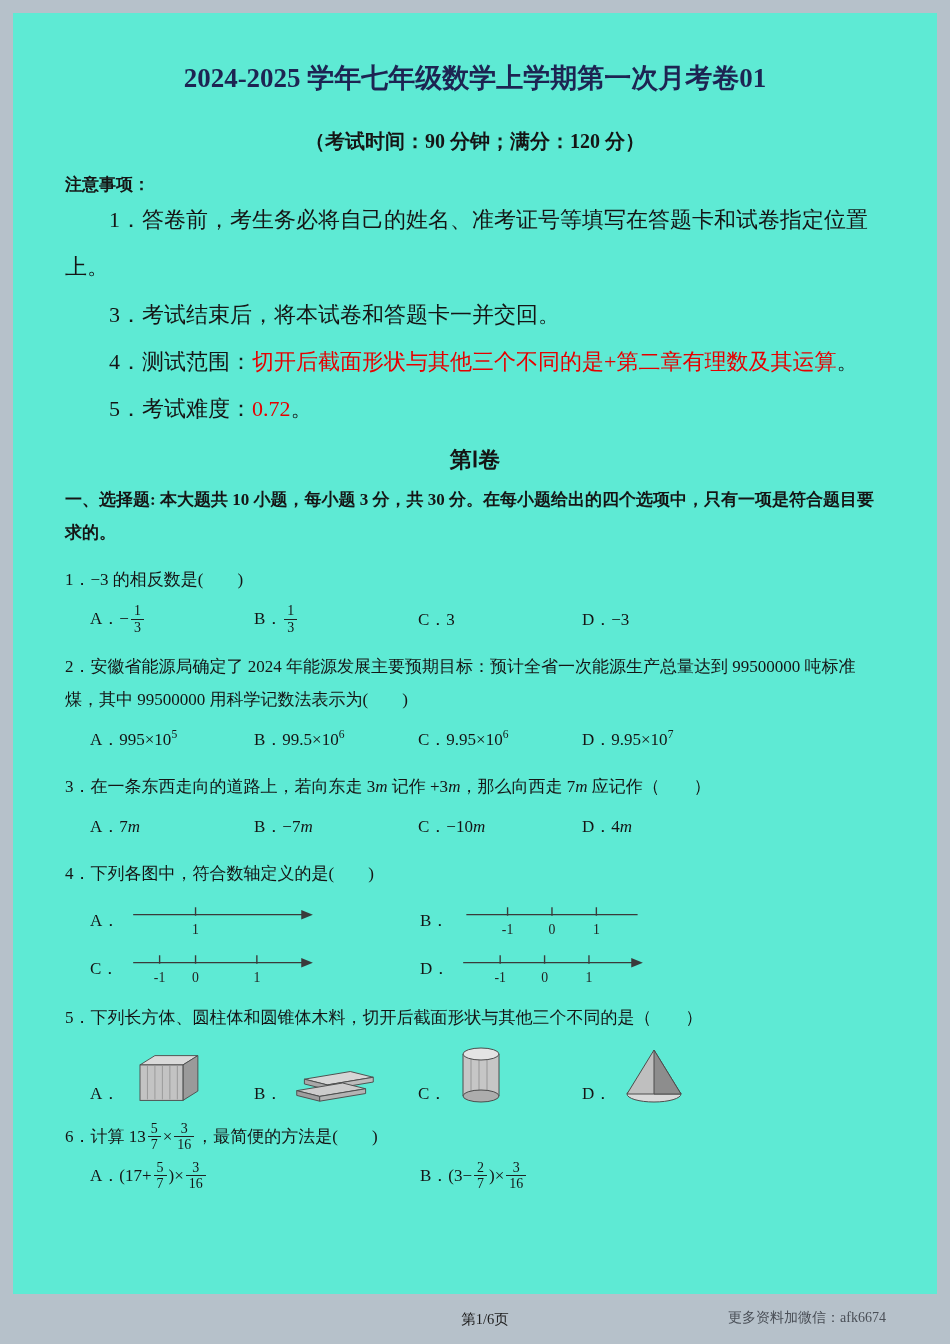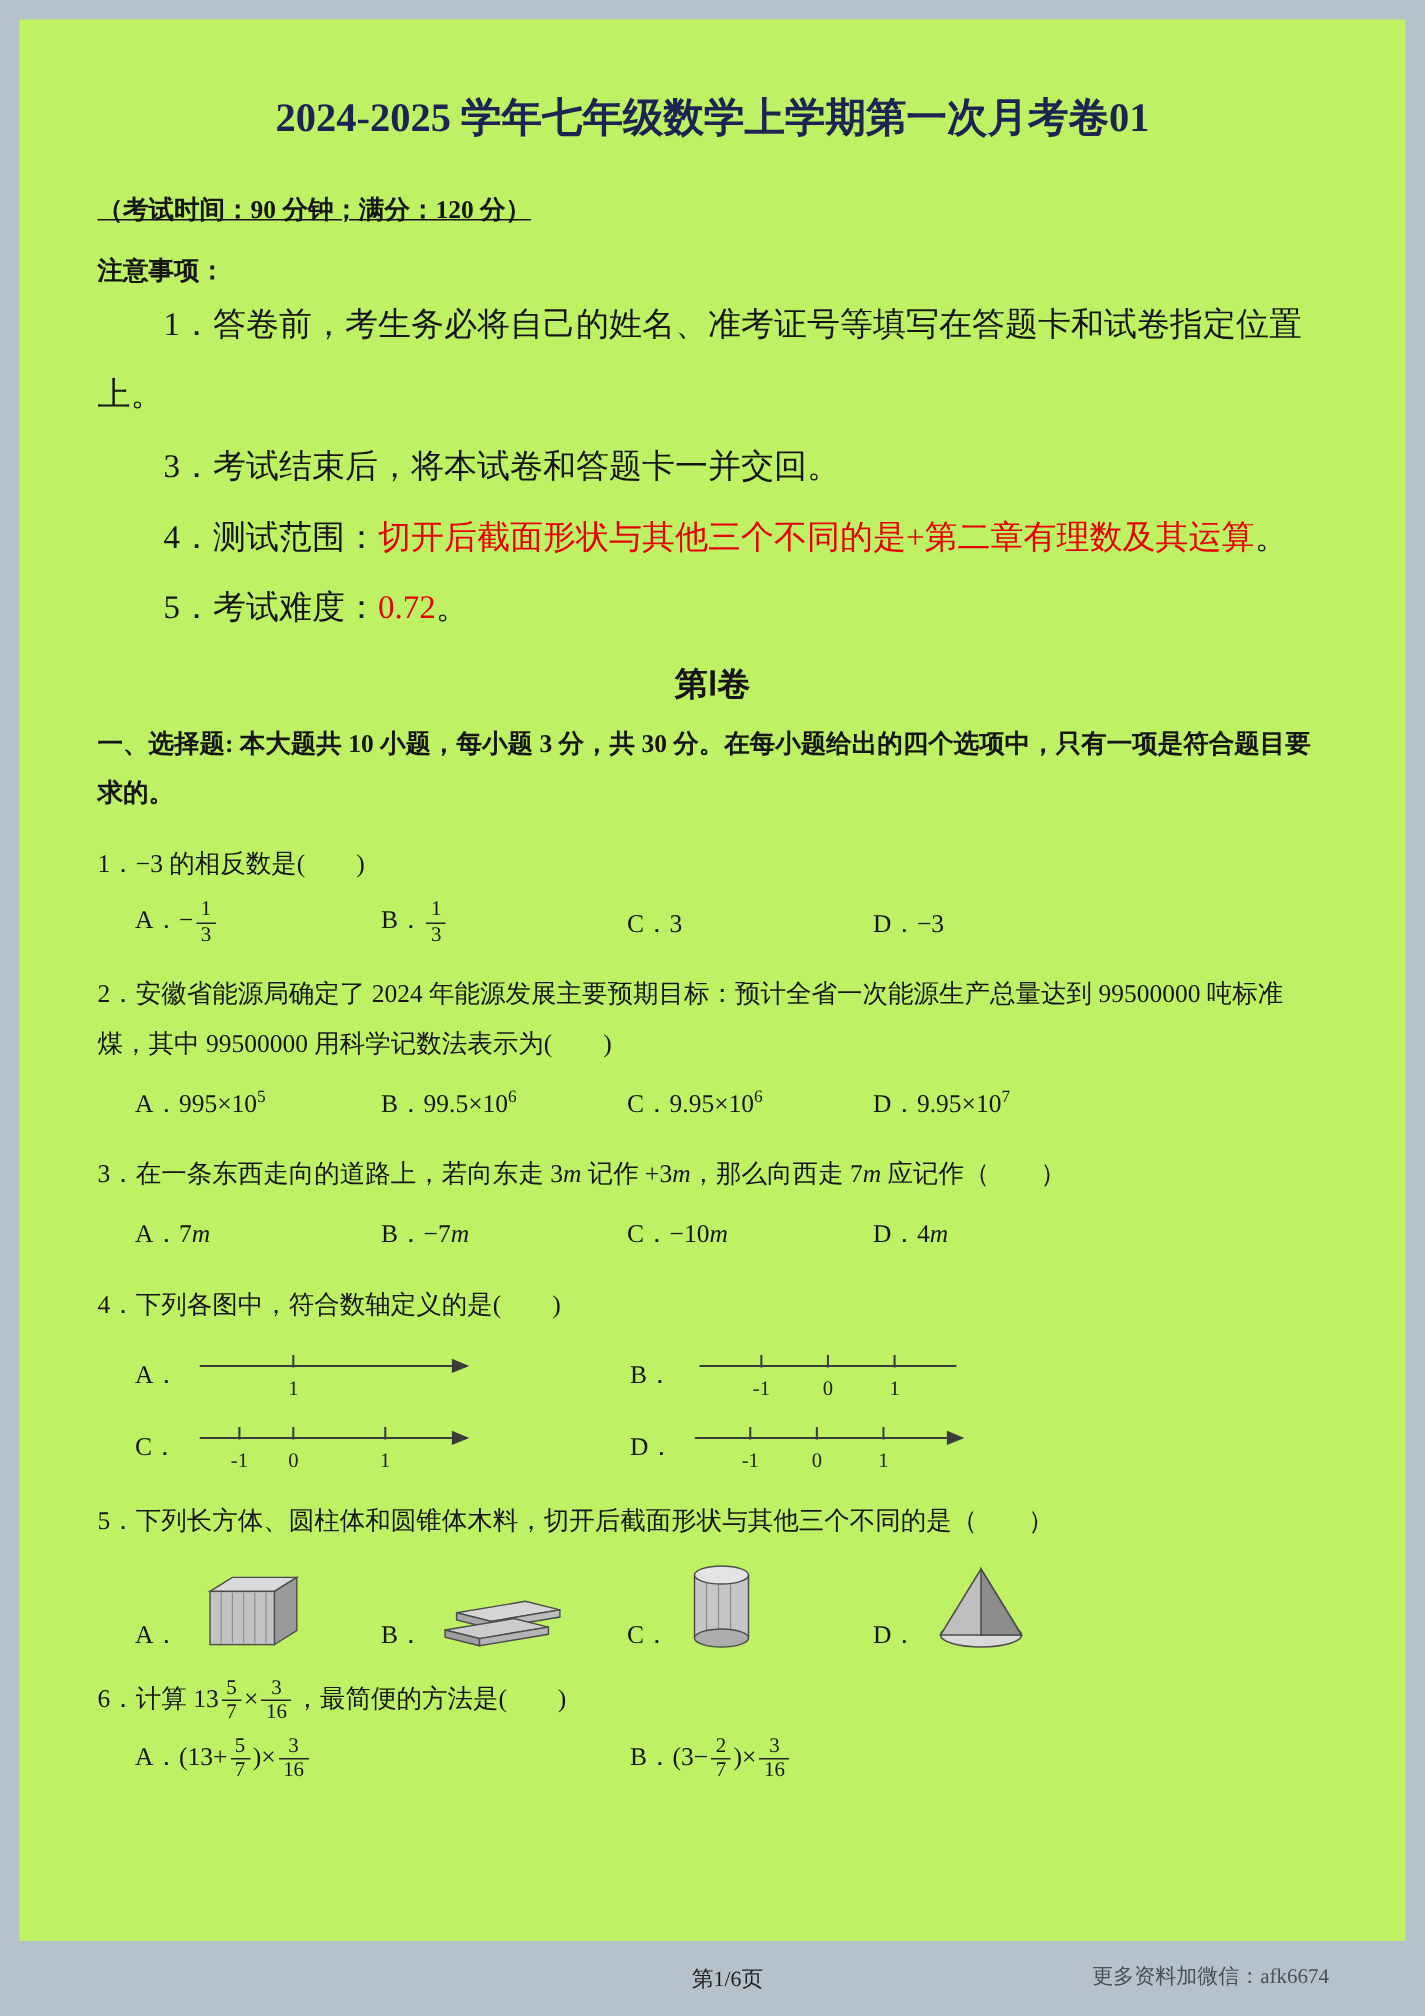--- a/index.html
+++ b/index.html
@@ -3,28 +3,28 @@
 <meta charset="utf-8">
 <style>
   html,body{margin:0;padding:0;}
   body{
     width:950px;height:1344px;position:relative;overflow:hidden;
     background:#b6c1ca;
     font-family:"Liberation Serif",serif;color:#151515;
   }
   .page{
     position:absolute;left:13px;top:13px;right:13px;bottom:50px;
-    background:#bef264;box-sizing:border-box;
+    background:#5eead4;box-sizing:border-box;
     padding:34px 52px 10px 52px;overflow:hidden;
   }
   .title{
     text-align:center;font-size:27px;font-weight:700;color:#1d2452;
     margin:14px 0 0 0;line-height:1.3;
   }
-  .subtitle{font-size:17px;font-weight:700;margin-top:32px;text-decoration:underline;}
+  .subtitle{text-align:center;font-size:20px;font-weight:700;margin-top:32px;}
   .notice-heading{font-size:17px;font-weight:700;margin-top:18px;}
   p.note{font-size:22px;line-height:2.15;margin:0;text-indent:2em;}
   .red{color:#e60000;}
   .juan{text-align:center;font-size:22px;font-weight:700;margin:12px 0 0 0;}
   .intro{font-size:17px;font-weight:700;line-height:1.95;margin:8px 0 0 0;}
   .stem{font-size:17px;line-height:1.95;margin:14px 0 0 0;}
   .opts{display:flex;align-items:center;padding-left:25px;margin-top:6px;font-size:17px;min-height:34px;}
   .opt{width:164px;white-space:nowrap;}
   .opt:last-child{width:auto;}
   .frac{display:inline-block;vertical-align:-0.55em;text-align:center;line-height:1.12;font-size:0.82em;margin:0 2px;}
@@ -192,20 +192,20 @@
       <svg width="72" height="60" viewBox="0 0 72 60">
         <ellipse class="wood" cx="34" cy="48" rx="27" ry="8" fill="#d9d9d9"></ellipse>
         <polygon class="wood" points="34,4 7,48 61,48" fill="#bfbfbf"></polygon>
         <polygon points="34,4 34,48 61,48" fill="#8d8d8d" stroke="#4c4c4c" stroke-width="1"></polygon>
       </svg>
     </span>
   </div>
 
   <p class="stem"><span>6．计算 13</span><span class="frac"><span class="num">5</span><span class="den">7</span></span><span>×</span><span class="frac"><span class="num">3</span><span class="den">16</span></span><span>，最简便的方法是(　　)</span></p>
   <div class="opts" style="padding-left:25px;">
-    <span class="opt" style="width:330px;"><span>A．</span><span>(13+</span><span class="frac"><span class="num">5</span><span class="den">7</span></span><span>)×</span><span class="frac"><span class="num">3</span><span class="den">16</span></span></span>
+    <span class="opt" style="width:330px;"><span>A．</span><span>(17+</span><span class="frac"><span class="num">5</span><span class="den">7</span></span><span>)×</span><span class="frac"><span class="num">3</span><span class="den">16</span></span></span>
     <span class="opt"><span>B．</span><span>(3−</span><span class="frac"><span class="num">2</span><span class="den">7</span></span><span>)×</span><span class="frac"><span class="num">3</span><span class="den">16</span></span></span>
   </div>
 
 </div>
 
 <div class="footer-page">第1/6页</div>
 <div class="wechat">更多资料加微信：afk6674</div>
 
 </body></html>

